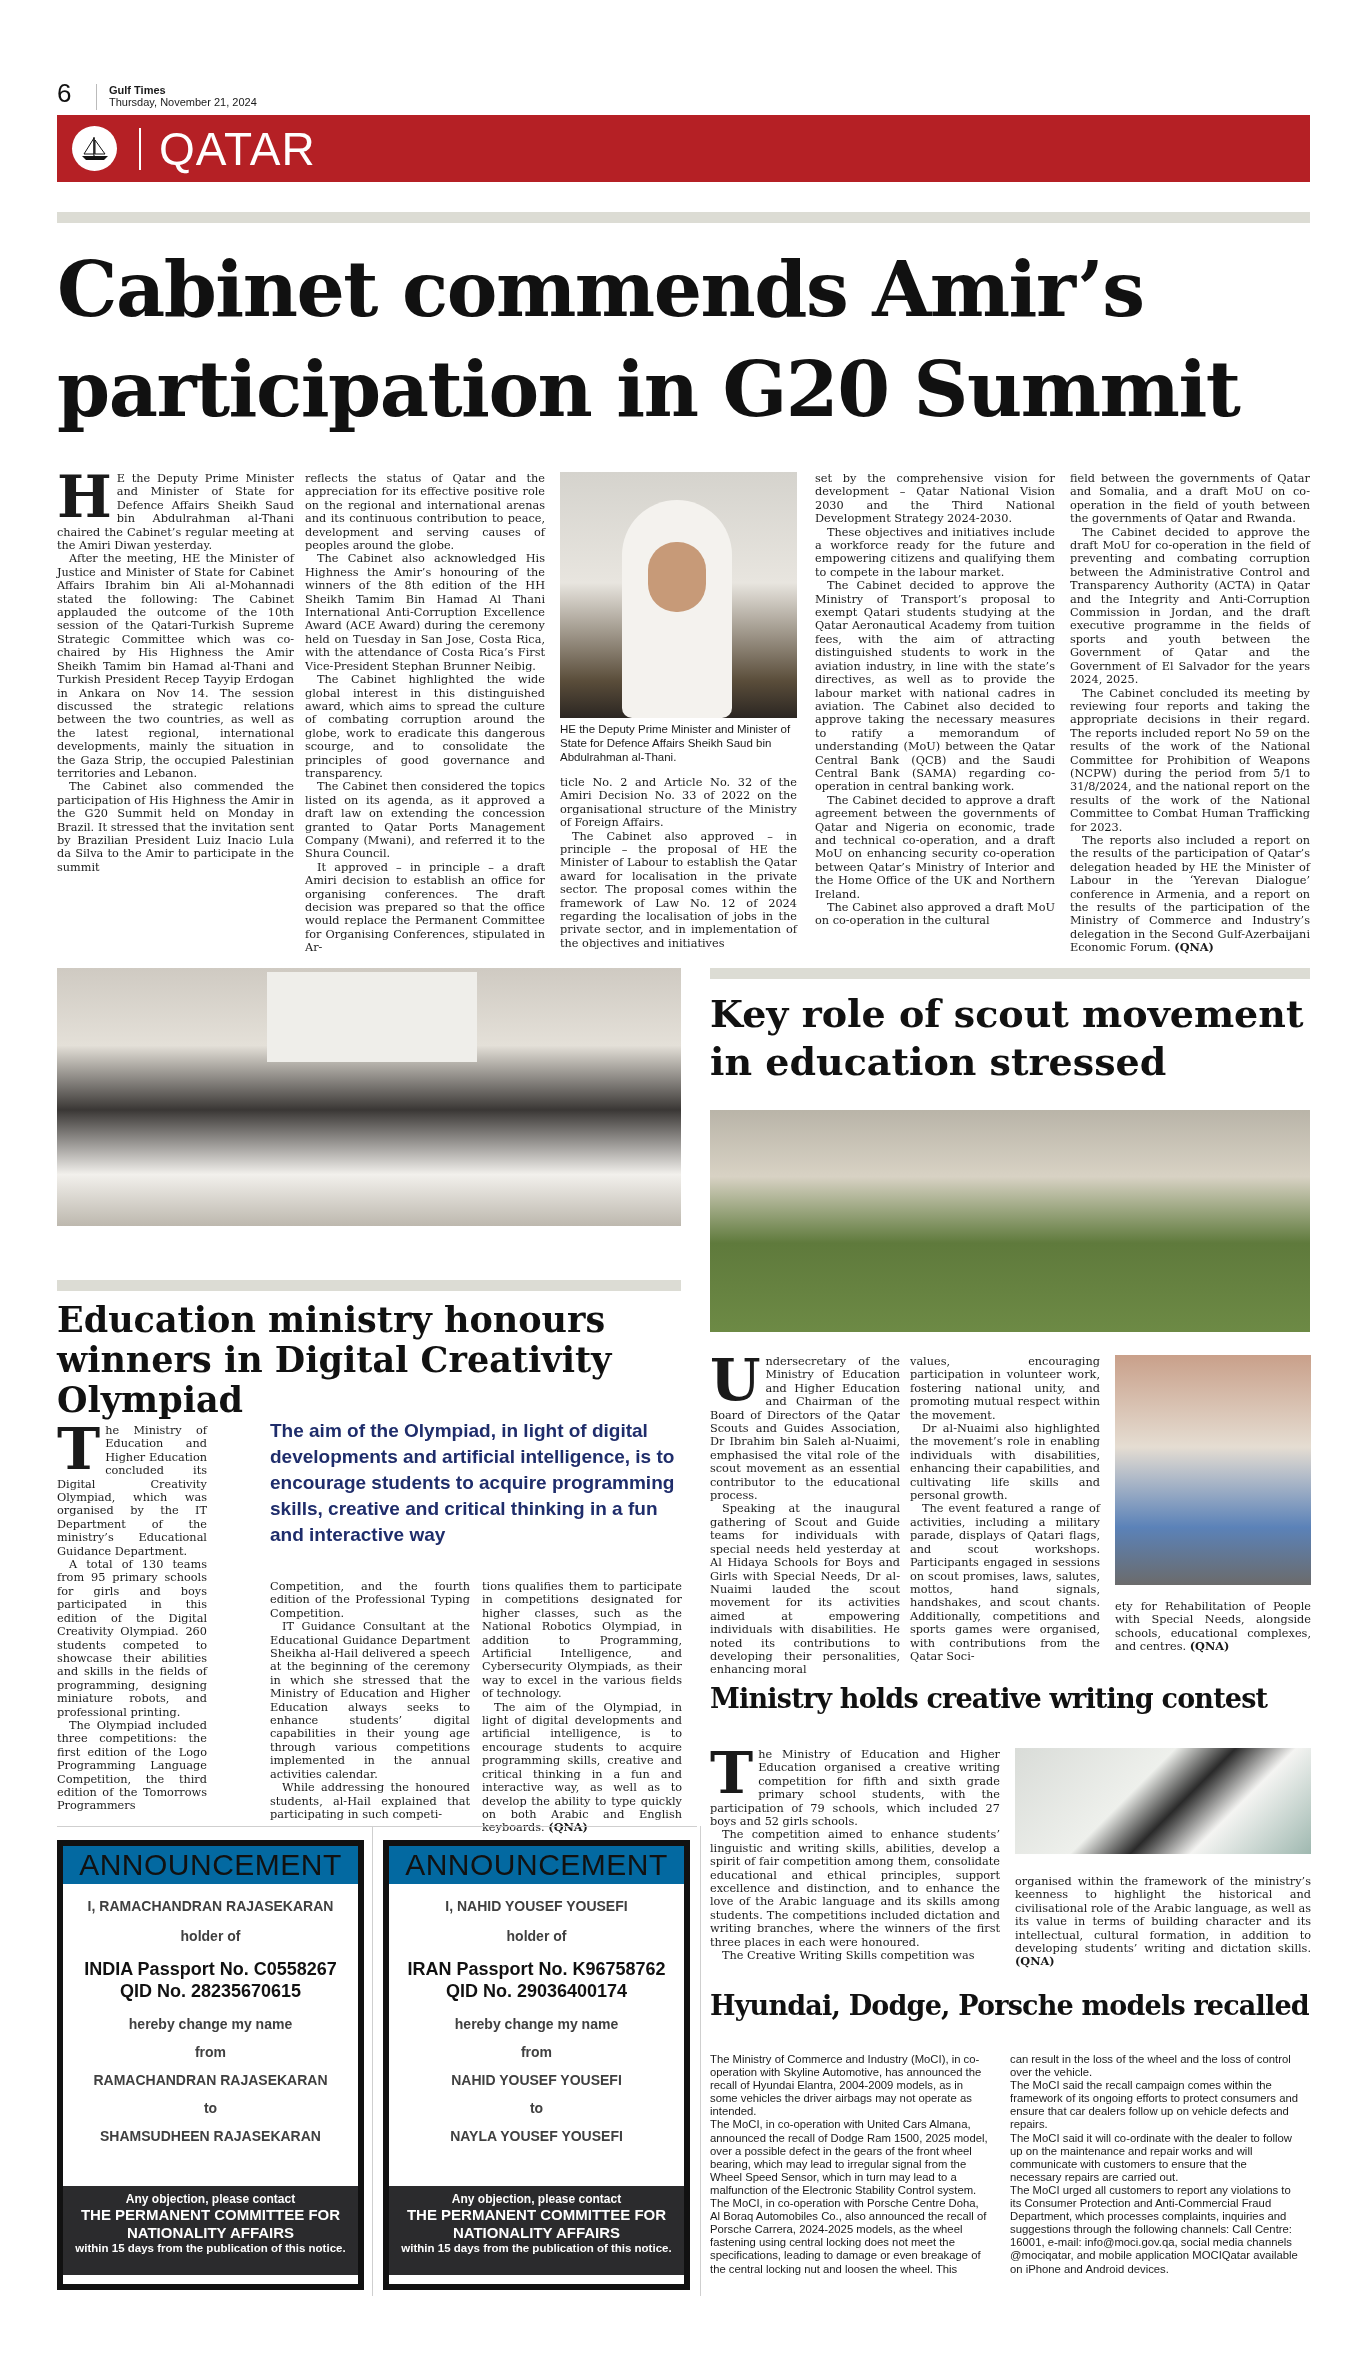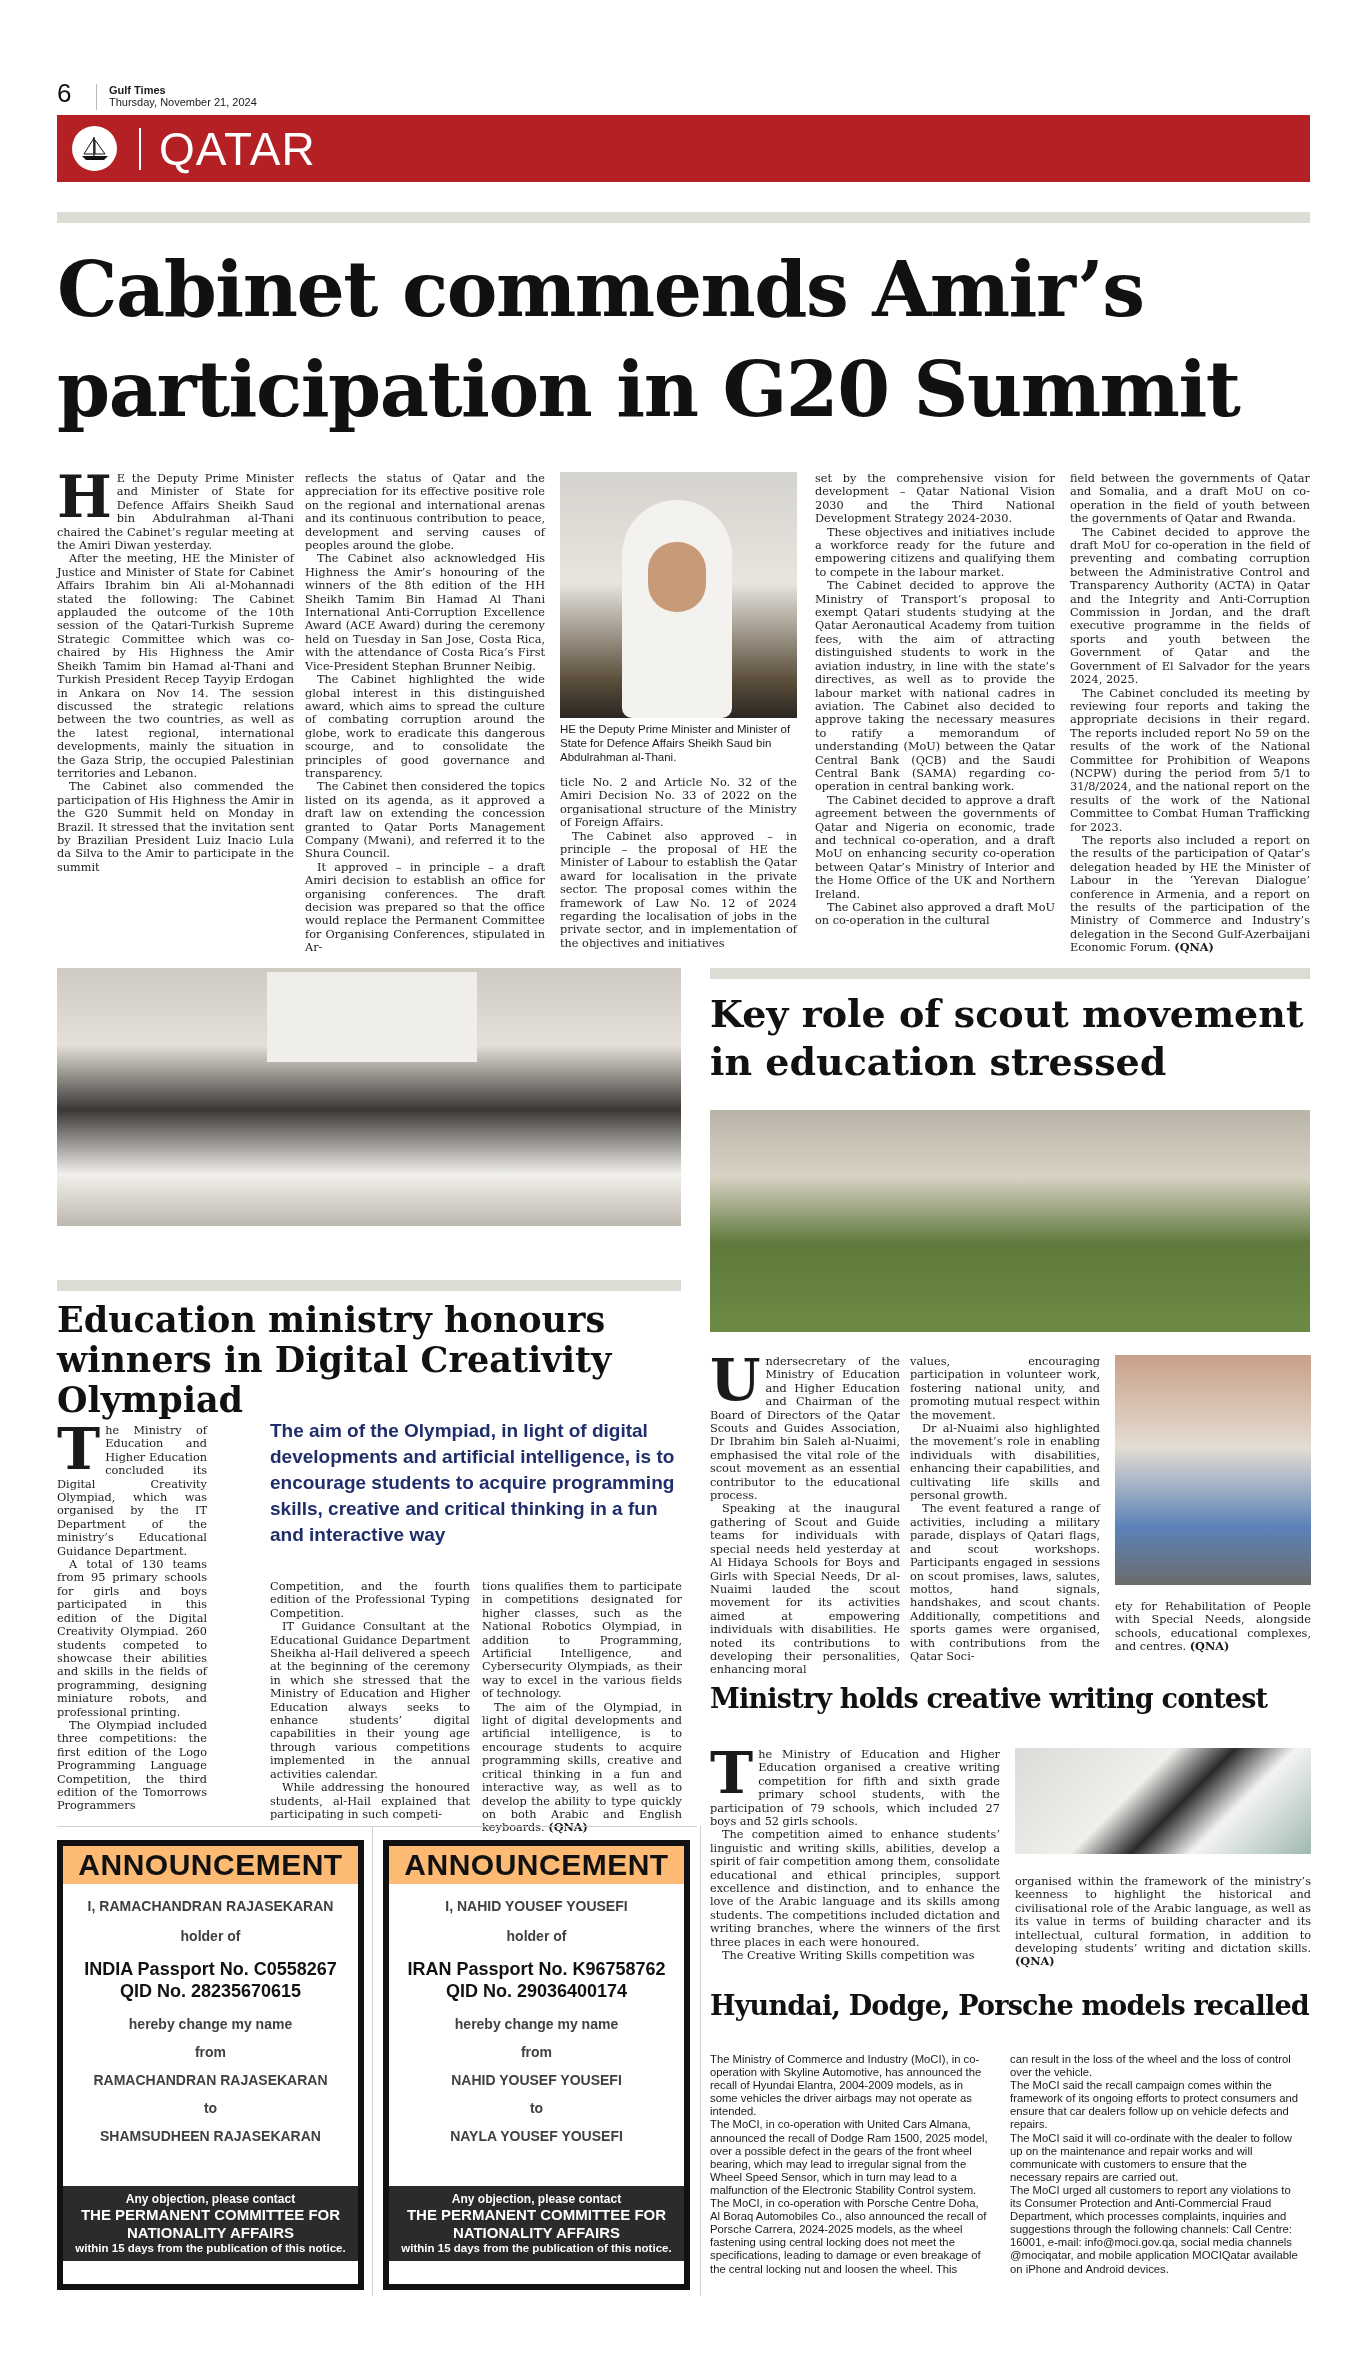--- a/index.html
+++ b/index.html
@@ -21,24 +21,24 @@
 .col p.first{text-indent:0}
 .drop{float:left;font-size:58px;line-height:46px;font-weight:700;margin:2px 5px 0 0;font-family:"DejaVu Serif",serif}
 .photo{background:linear-gradient(135deg,#9aa0a6,#d9d4ca 40%,#6c737a);}
 .caption{font-family:"Liberation Sans",sans-serif;font-size:11.5px;line-height:14px}
 .hr-grey{background:#dcdcd4}
 .sub-h{font-family:"DejaVu Serif",serif;font-size:35px;line-height:40px;color:#111}
 .pull{font-family:"Liberation Sans",sans-serif;font-weight:700;color:#1f2d6b;font-size:19px;line-height:26px}
 .bold-h{font-family:"DejaVu Serif",serif;font-weight:700;font-size:27px;line-height:32px;letter-spacing:-0.8px;color:#111}
 .sans-col{font-family:"Liberation Sans",sans-serif;font-size:11.3px;line-height:13.1px;text-align:left}
 .ann{border:6px solid #111;background:#fff;text-align:center;font-family:"Liberation Sans",sans-serif}
-.ann .ttl{background:#fdba74;font-weight:700;font-size:30px;line-height:38px;letter-spacing:0.5px;color:#111}
+.ann .ttl{background:#0369a1;font-weight:400;font-size:30px;line-height:38px;letter-spacing:0.5px;color:#111}
 .ann .ln{font-weight:700;font-size:14px;color:#404040}
 .ann .big{font-weight:700;font-size:18px;line-height:22px;color:#111}
-.ann .foot{background:#2b2b2d;color:#fff;padding:6px 0 7px;margin-top:10px}
+.ann .foot{background:#2b2b2d;color:#fff;padding:6px 0 21px;margin-top:10px}
 .ann .foot .a{font-size:12px;font-weight:700}
 .ann .foot .b{font-size:15px;font-weight:900;line-height:18px}
 .ann .foot .c{font-size:11.5px;font-weight:700}
 .vline{background:#cfcfcf}
 </style>
 </head>
 <body>
 
 <div class="abs pg-num">6</div>
 <div class="abs pg-div"></div>

